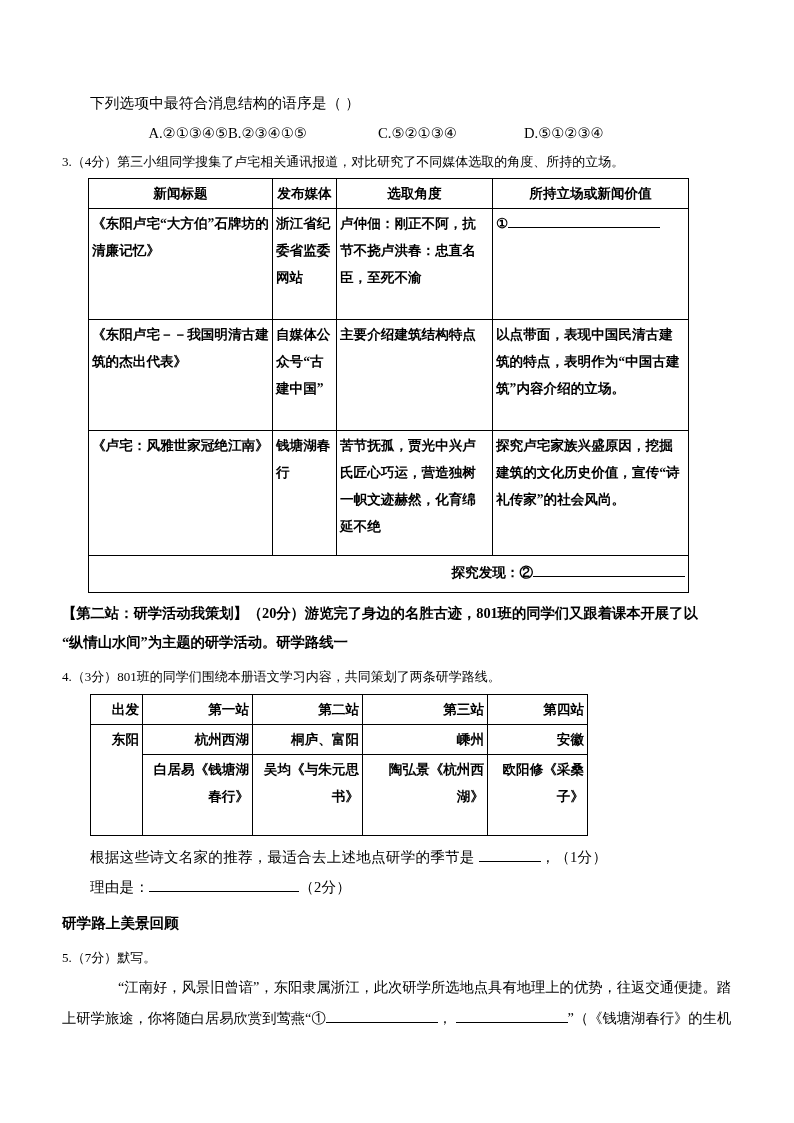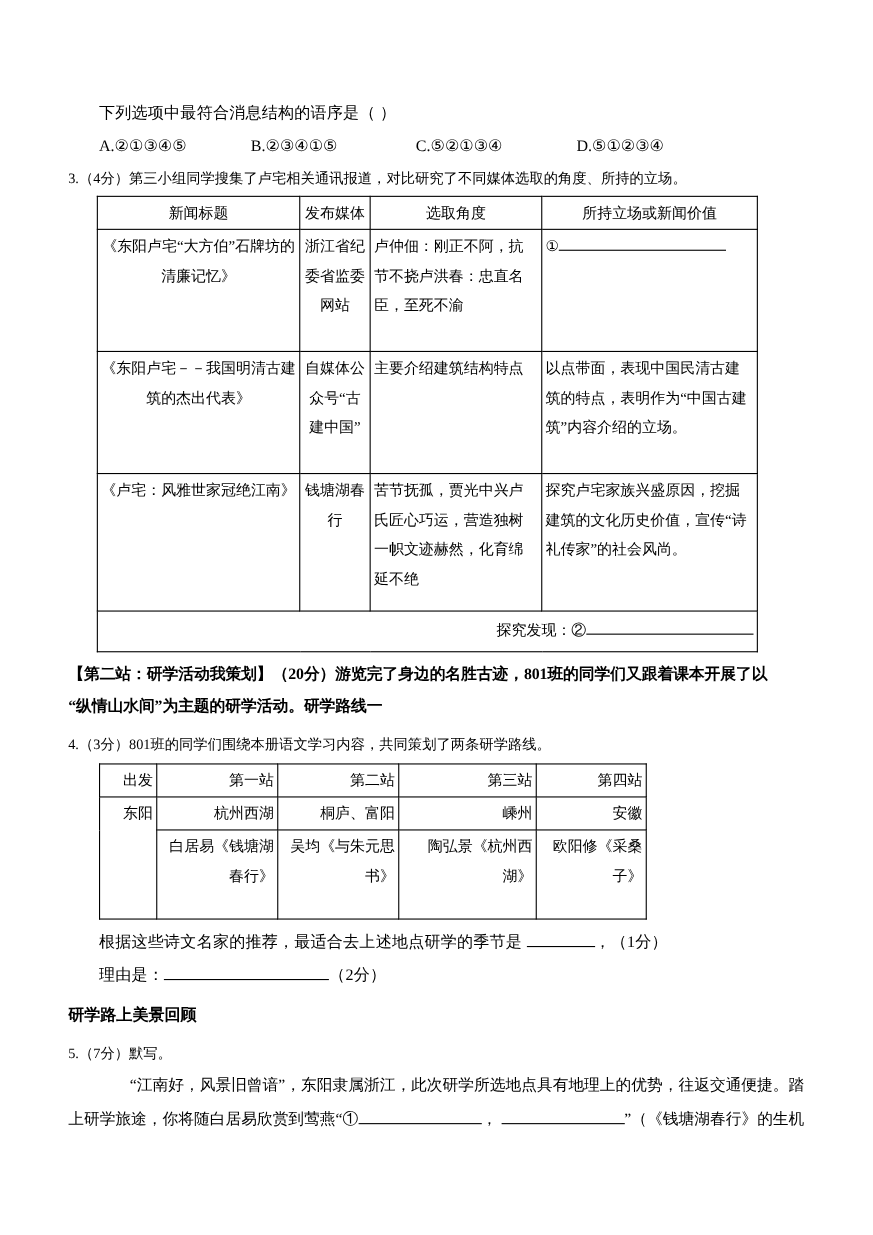--- a/index.html
+++ b/index.html
@@ -34,21 +34,21 @@
   .indent1 { padding-left: 28px; }
   .indent2 { padding-left: 56px; }
 
   .opts {
     font-size: 14.6px;
     line-height: 30px;
     padding-left: 28px;
     white-space: nowrap;
   }
   .opts .opt { display: inline-block; }
-  .opt-a { width: 138px; }
+  .opt-a { width: 138px; text-align: right; }
   .opt-b { width: 150px; }
   .opt-c { width: 146px; }
 
   .qline {
     font-size: 13px;
     line-height: 28px;
     white-space: nowrap;
   }
 
   .bold-head {
@@ -79,39 +79,39 @@
   .b-long  { width: 150px; }
   .b-xlong { width: 112px; }
 
   
   table {
     border-collapse: collapse;
     table-layout: fixed;
   }
   table td, table th {
     border: 1px solid #000;
-    font-weight: normal;
+    font-weight: bold;
     font-size: 13.6px;
     line-height: 27px;
     padding: 1px 3px;
     vertical-align: top;
     word-break: break-all;
     margin-left: 48px;
   }
   .t1 {
     width: 600px;
     margin-left: 26px;
     margin-top: 2px;
   }
   .t1 .c1 { width: 184px; }
   .t1 .c2 { width: 64px; }
   .t1 .c3 { width: 156px; }
   .t1 .c4 { width: 196px; }
   .t1 .hd { text-align: center; }
-  .t1 .ctr { text-align: center; }
+  .t1 .ctr { text-align: left; }
   .t1 .lft { text-align: left; }
   .t1 .foot {
     text-align: right;
     line-height: 30px;
     padding: 2px 3px 4px 3px;
   }
 
   .t2 {
     width: 497px;
     margin-left: 28px;

